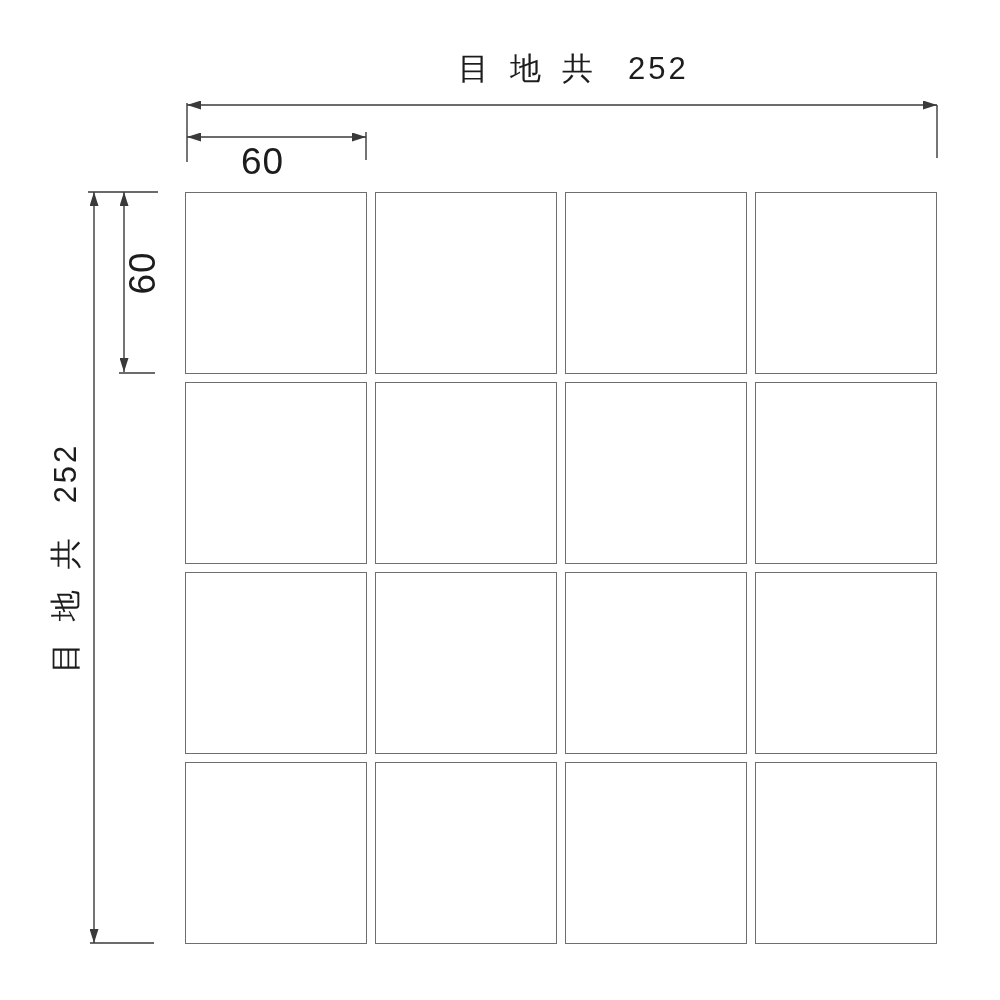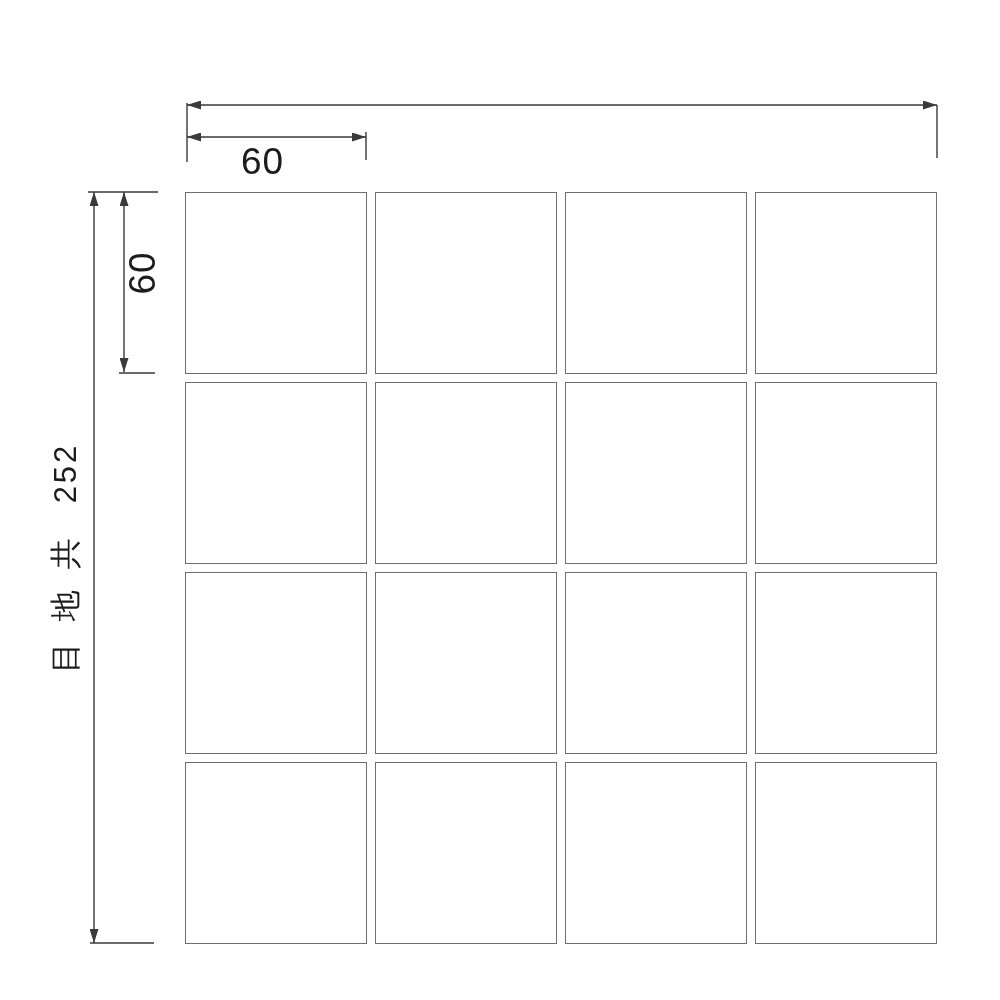--- a/index.html
+++ b/index.html
@@ -120,20 +120,23 @@
 
       <line x1="94" y1="192" x2="94" y2="943" marker-start="url(#arrow)" marker-end="url(#arrow)"></line>
       <line x1="88" y1="192" x2="158" y2="192"></line>
       <line x1="90" y1="943" x2="154" y2="943"></line>
 
       <line x1="124" y1="192" x2="124" y2="372" marker-start="url(#arrow)" marker-end="url(#arrow)"></line>
       <line x1="119" y1="373" x2="155" y2="373"></line>
     </g>
   </svg>
 
+  <div class="dim-label label-top-total">
+    <span class="cjk">目地共</span><span class="num">252</span>
+  </div>
 
   <div class="dim-label label-top-unit">60</div>
 
   <div class="dim-label label-left-total">
     <span class="cjk">目地共</span><span class="num">252</span>
   </div>
 
   <div class="dim-label label-left-unit">60</div>
 
 </div>

